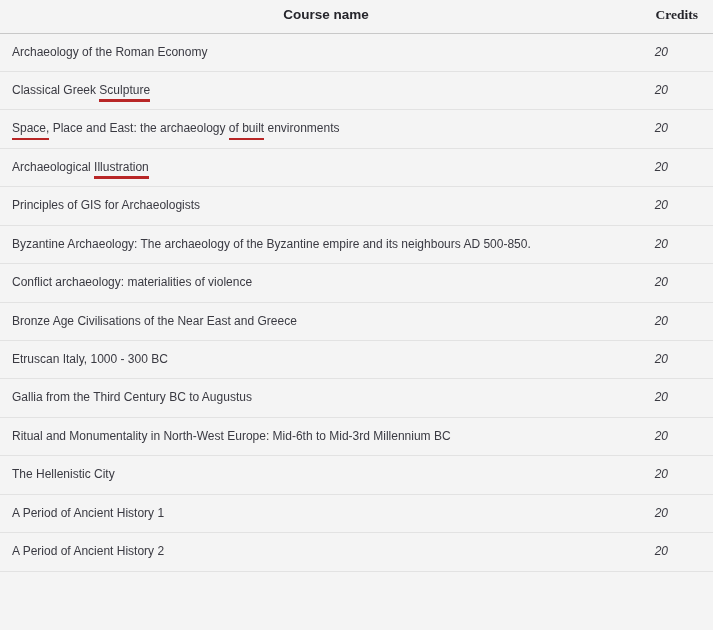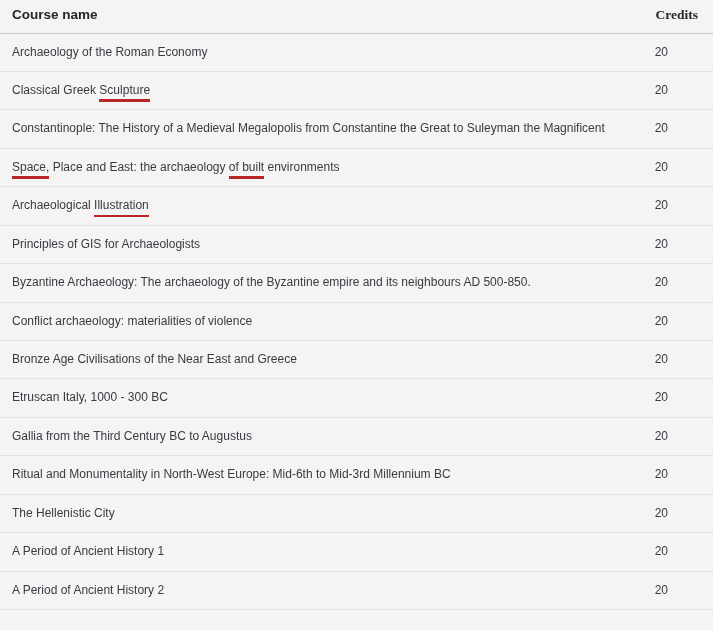--- a/index.html
+++ b/index.html
@@ -20,21 +20,21 @@
     table-layout: fixed;
   }
 
   .course-table col.col-name { width: 640px; }
   .course-table col.col-credits { width: 73px; }
 
   .course-table thead th {
     font-size: 13.5px;
     font-weight: bold;
     color: #25252b;
-    text-align: left;
+    text-align: center;
     padding: 6px 0 9px 12px;
     border-bottom: 1px solid #c8c8c8;
     vertical-align: bottom;
     line-height: 1.3;
   }
 
   .course-table thead th.credits-head {
     text-align: left;
     padding-left: 0;
     padding-right: 15px;
@@ -50,20 +50,21 @@
     vertical-align: top;
     line-height: 1.62;
     background: #f4f4f4;
   }
 
   .course-table tbody td.credits-cell {
     padding-left: 0;
     padding-right: 45px;
     text-align: right;
     white-space: nowrap;
+    font-style: italic;
   }
 
   
   .annot {
     position: relative;
     display: inline;
     text-align: center;
   }
   .annot::after {
     content: "";
@@ -89,24 +90,20 @@
       <th class="credits-head">Credits</th>
     </tr>
   </thead>
   <tbody id="table-body">
       <tr>
         <td class="name-cell"><span>Archaeology of the Roman Economy</span></td>
         <td class="credits-cell">20</td>
       </tr>
       <tr>
         <td class="name-cell"><span>Classical Greek </span><span class="annot" style="--accent: #b82626;">Sculpture</span></td>
-        <td class="credits-cell">20</td>
-      </tr>
-      <tr>
-        <td class="name-cell"><span>Constantinople: The History of a Medieval Megalopolis from Constantine the Great to Suleyman the Magnificent</span></td>
         <td class="credits-cell">20</td>
       </tr>
       <tr>
         <td class="name-cell"><span class="annot" style="--accent: #b82626;">Space,</span><span> Place and East: the archaeology </span><span class="annot" style="--accent: #b82626;">of built</span><span> environments</span></td>
         <td class="credits-cell">20</td>
       </tr>
       <tr>
         <td class="name-cell"><span>Archaeological </span><span class="annot" style="--accent: #b82626;">Illustration</span></td>
         <td class="credits-cell">20</td>
       </tr>

